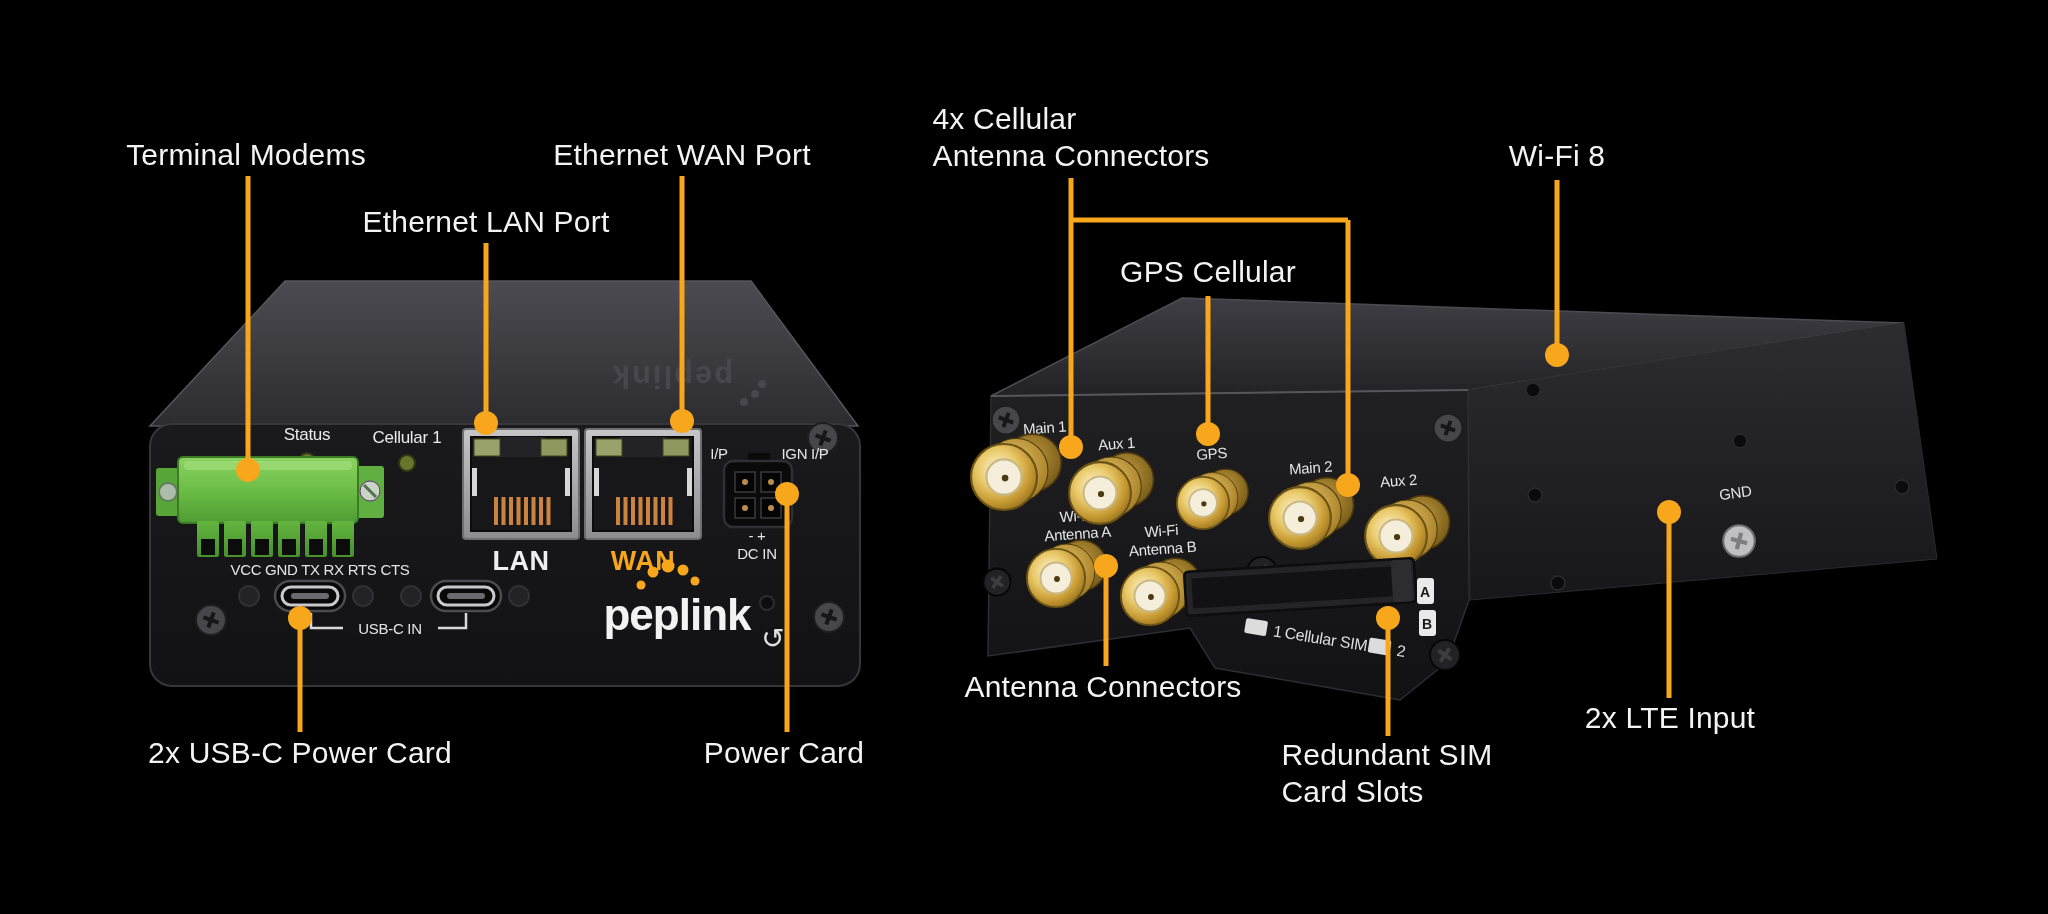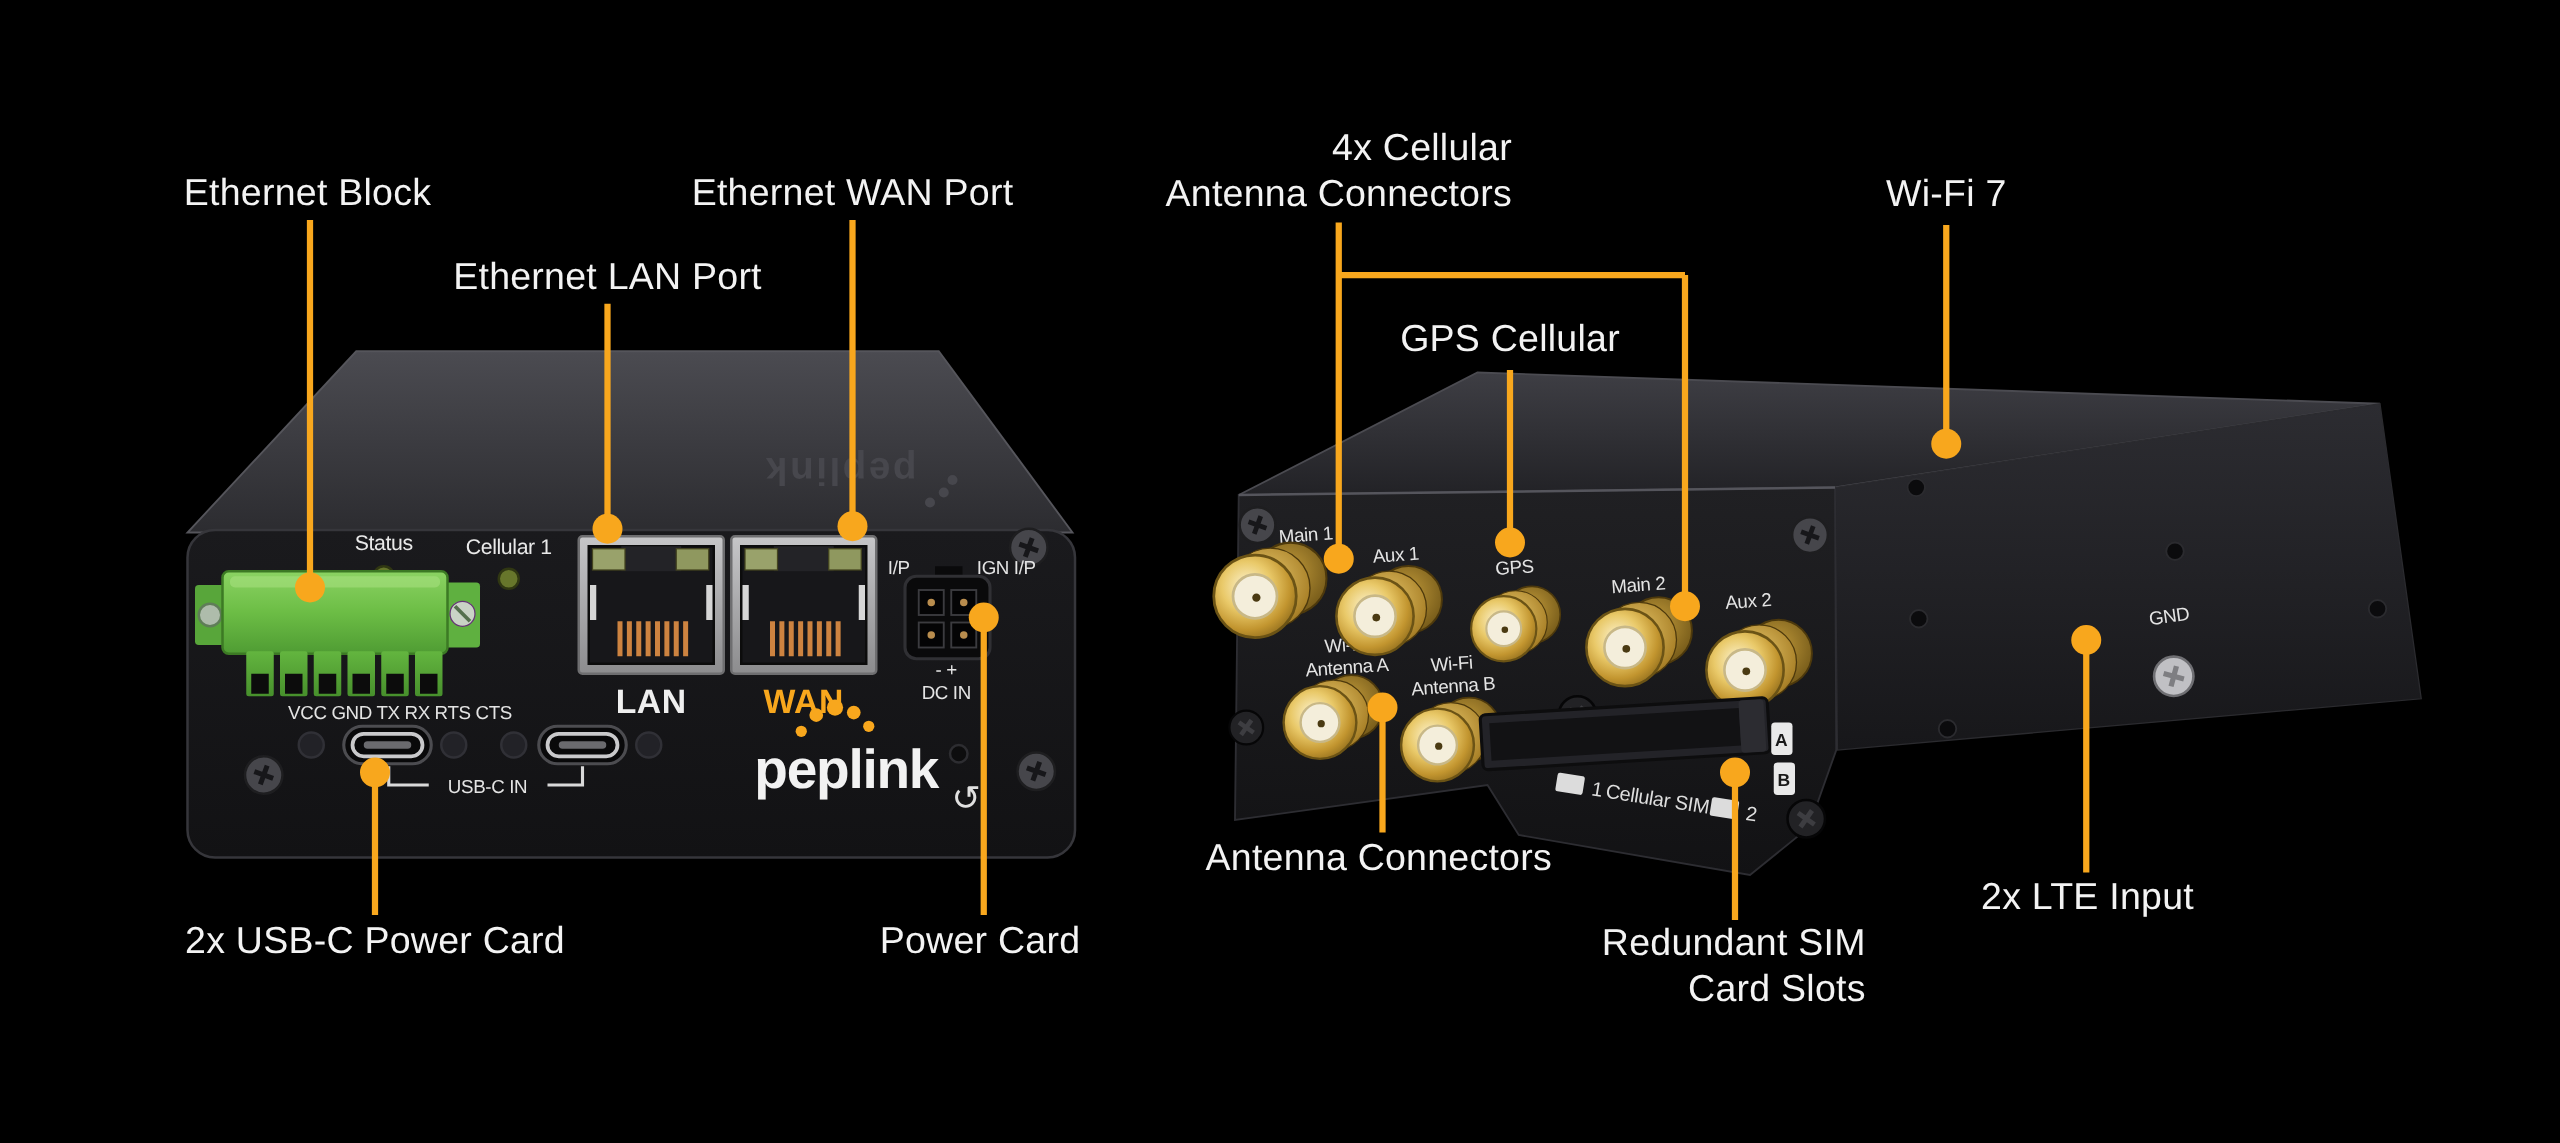--- a/index.html
+++ b/index.html
@@ -1,20 +1,20 @@
 <!DOCTYPE html>
 <html><head>
 <meta charset="utf-8">
 <style>
   html,body{margin:0;padding:0;background:#000;}
   #stage{position:relative;width:2048px;height:914px;background:#000;overflow:hidden;
          font-family:"Liberation Sans",sans-serif;}
   #scene{position:absolute;left:0;top:0;}
   .callout{position:absolute;transform:translateX(-50%);color:#f3f3f3;font-size:30px;
-           line-height:37px;white-space:nowrap;text-align:right;font-weight:400;
+           line-height:37px;white-space:nowrap;text-align:left;font-weight:400;
            letter-spacing:.2px;}
   .callout span{display:block;}
   
   text{font-family:"Liberation Sans",sans-serif;}
   .dt{fill:#e9e9e9;font-size:17px;letter-spacing:-.3px;}
   .dts{fill:#e4e4e4;font-size:15px;letter-spacing:-.3px;}
   .portlbl{fill:#efefef;font-size:27px;font-weight:bold;letter-spacing:.5px;}
   .wanlbl{fill:#F8A71D;font-size:27px;font-weight:bold;letter-spacing:.5px;}
   .brand{fill:#f2f2f2;font-size:44px;font-weight:bold;letter-spacing:-1px;}
   .brandtop{fill:#47474d;font-size:31px;font-weight:bold;letter-spacing:2px;}
@@ -305,34 +305,34 @@
     <circle cx="1208" cy="434" r="12"></circle>
     <circle cx="300" cy="618" r="12"></circle>
     <circle cx="787" cy="494" r="12"></circle>
     <circle cx="1106" cy="566" r="12"></circle>
     <circle cx="1388" cy="618" r="12"></circle>
     <circle cx="1669" cy="512" r="12"></circle>
   </g>
 </svg>
 
   <div class="callout" style="left:246px;top:136px">
-    <span>Ethernet Block</span>
+    <span>Terminal Modems</span>
   </div>
   <div class="callout" style="left:486px;top:203px">
     <span>Ethernet LAN Port</span>
   </div>
   <div class="callout" style="left:682px;top:136px">
     <span>Ethernet WAN Port</span>
   </div>
   <div class="callout" style="left:1071px;top:100px">
     <span>4x Cellular</span>
     <span>Antenna Connectors</span>
   </div>
   <div class="callout" style="left:1557px;top:137px">
-    <span>Wi-Fi 7</span>
+    <span>Wi-Fi 8</span>
   </div>
   <div class="callout" style="left:1208px;top:253px">
     <span>GPS Cellular</span>
   </div>
   <div class="callout" style="left:300px;top:734px">
     <span>2x USB-C Power Card</span>
   </div>
   <div class="callout" style="left:784px;top:734px">
     <span>Power Card</span>
   </div>

